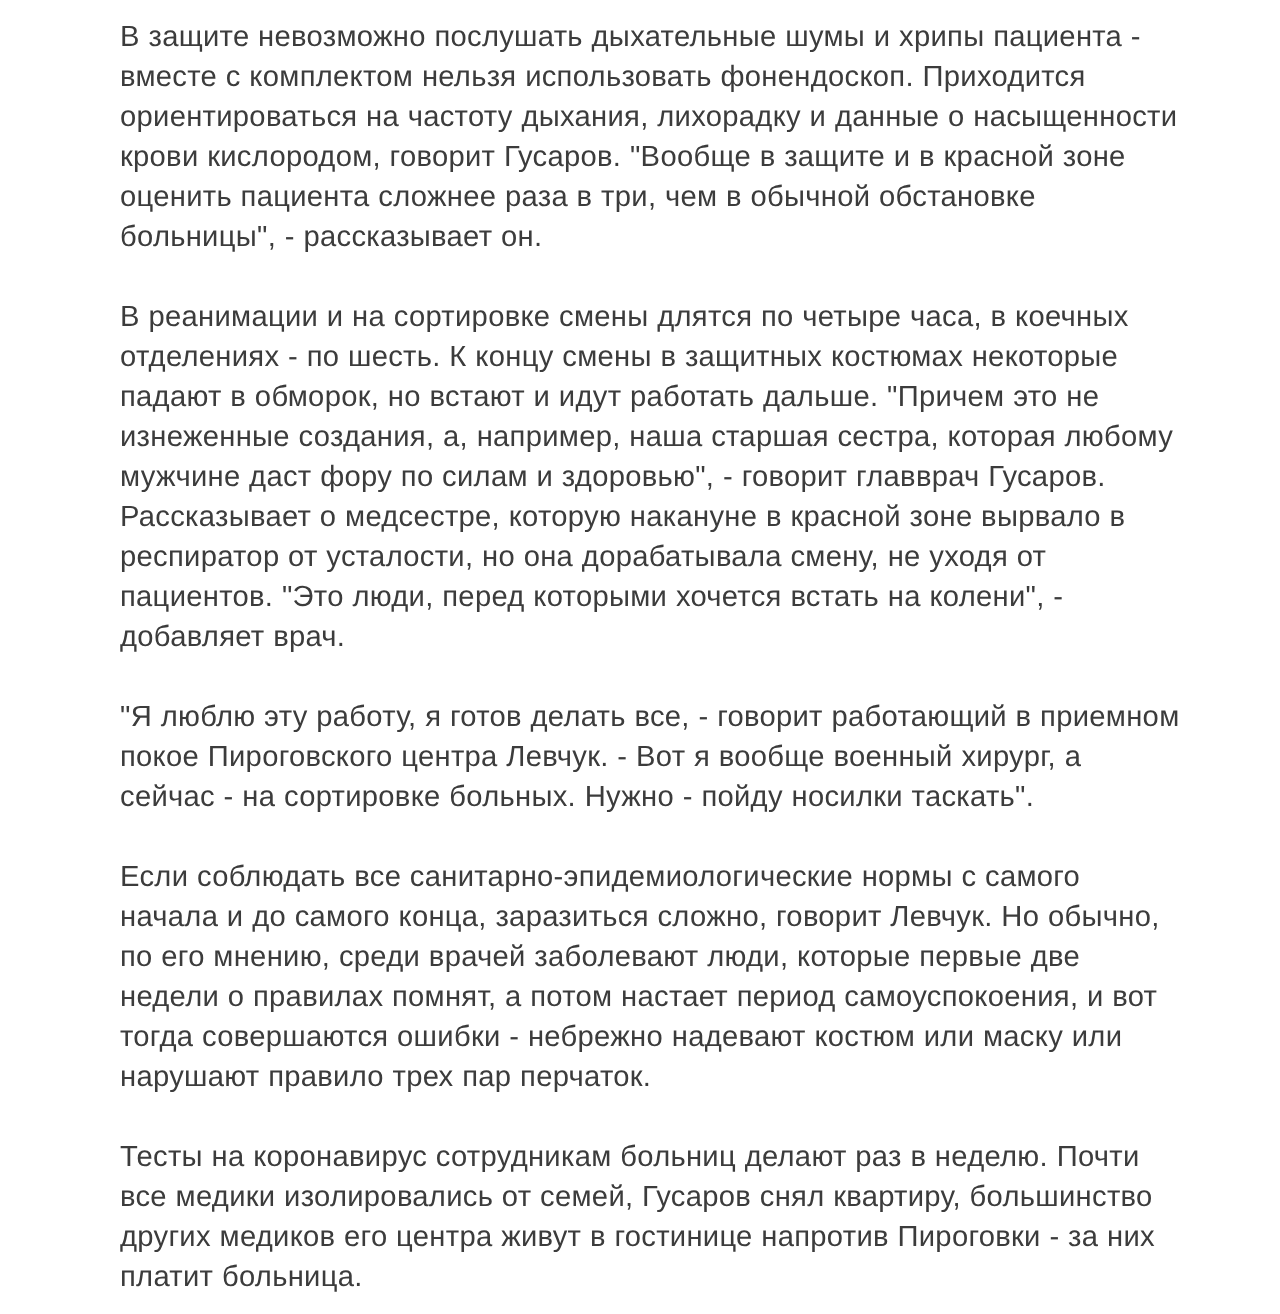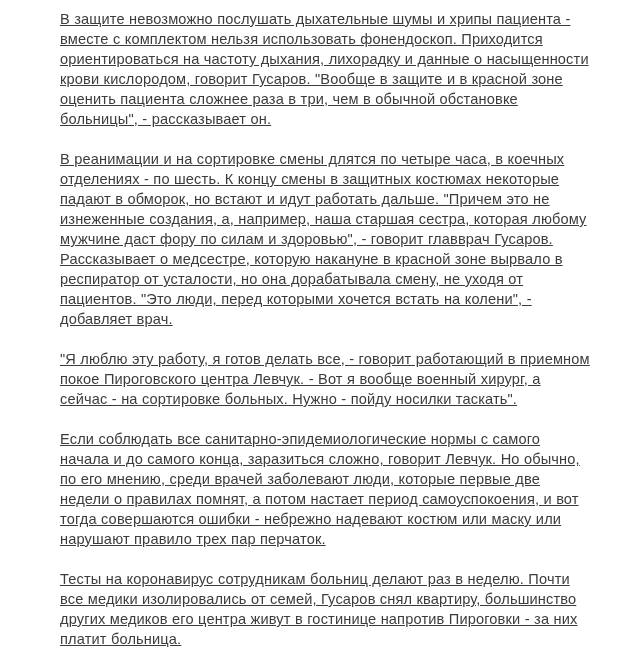--- a/index.html
+++ b/index.html
@@ -21,21 +21,20 @@
     width: 532px;
   }
   .para {
     margin: 0 0 20px 0;
     font-size: 14.6px;
     line-height: 20px;
     color: #3c3c3c;
     text-align: left;
     letter-spacing: 0.01em;
     word-spacing: 0.01em;
-    text-decoration: underline;
     -webkit-font-smoothing: antialiased;
   }
   .para:first-child {
     margin-top: 9px;
   }
   .para:last-child {
     margin-bottom: 0;
   }
 </style>
 </head>

